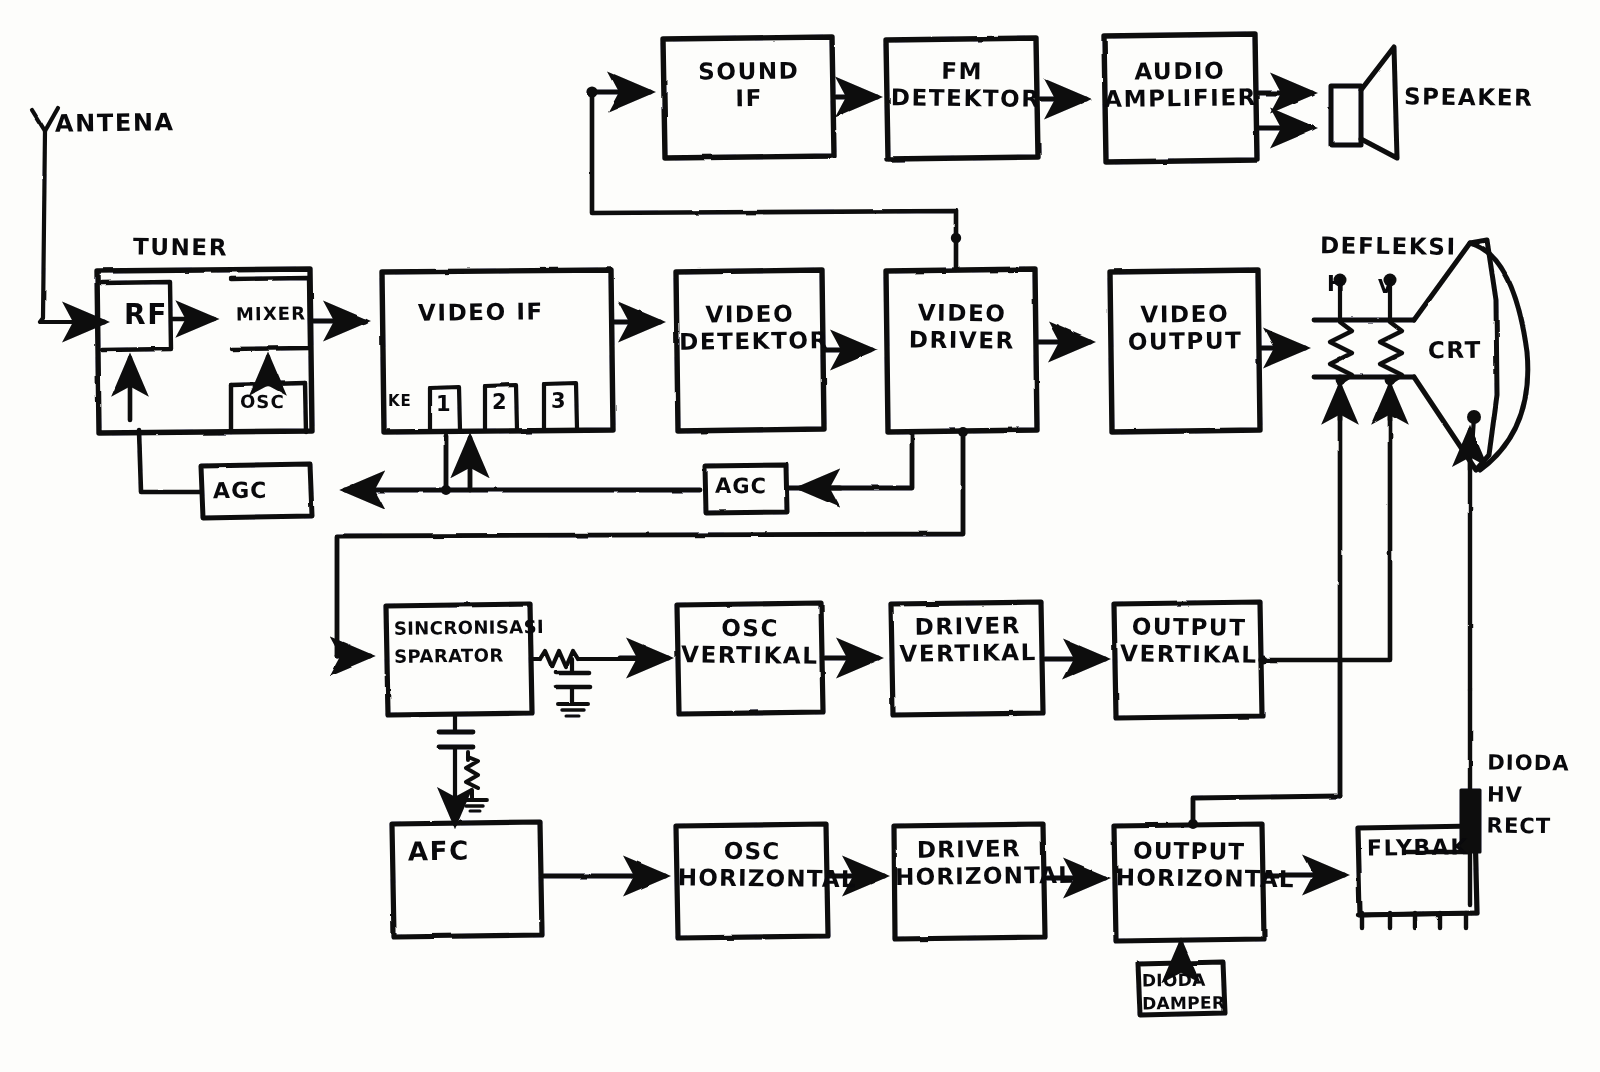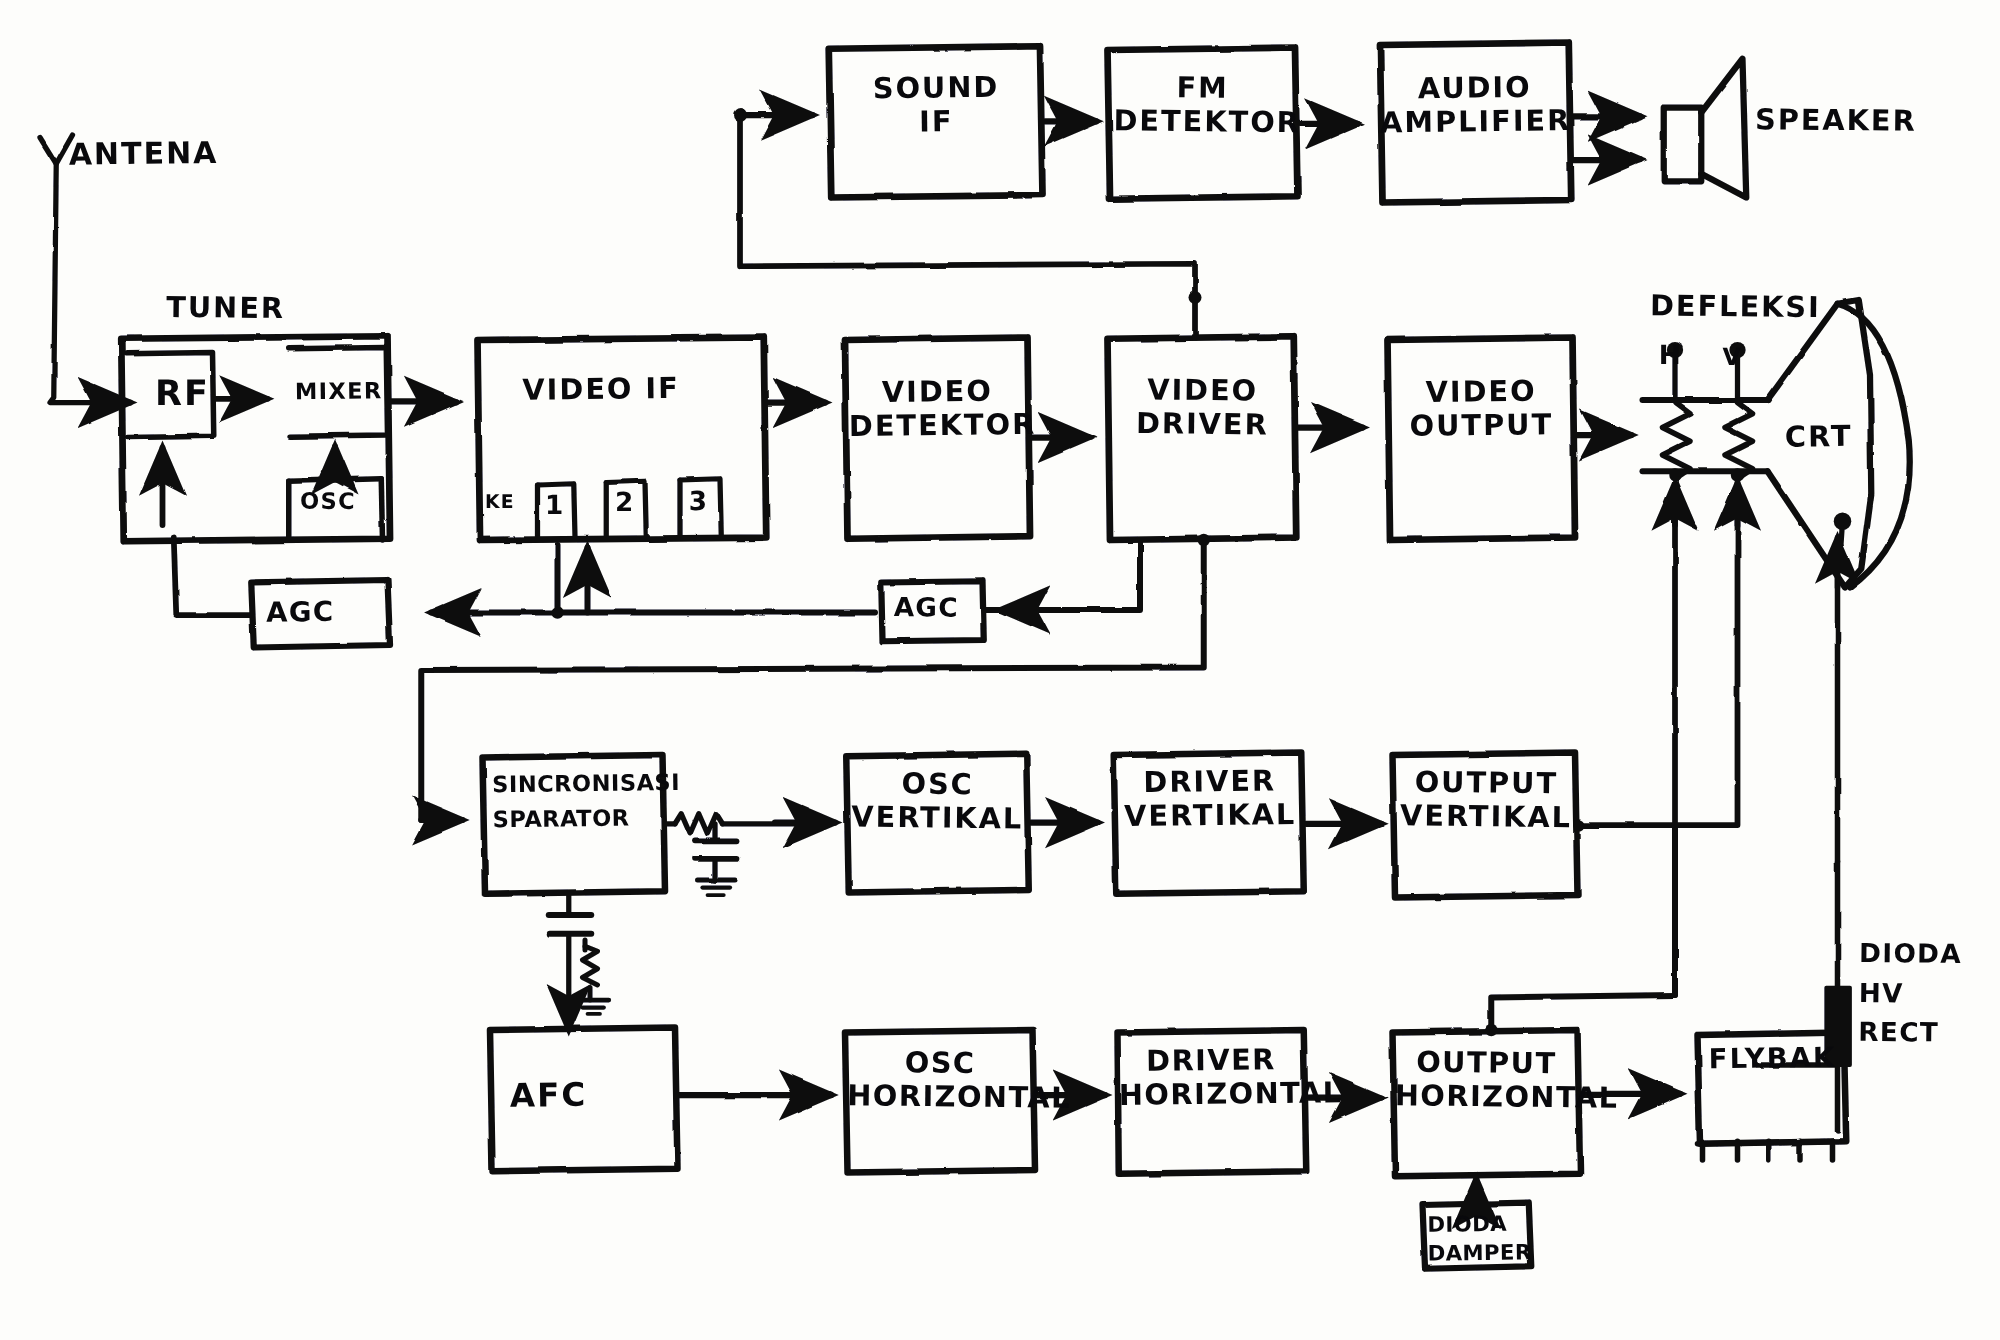--- a/index.html
+++ b/index.html
@@ -304,21 +304,21 @@
 
 <div class="lbl b-title skewB" style="left:679px;top:615px;width:142px;">OSC
 VERTIKAL</div>
 
 <div class="lbl b-title skewA" style="left:895px;top:613px;width:146px;">DRIVER
 VERTIKAL</div>
 
 <div class="lbl b-title skewB" style="left:1118px;top:614px;width:142px;">OUTPUT
 VERTIKAL</div>
 
-<div class="lbl b-title skewA" style="left:408px;top:862px;text-align:left;font-size:26px;">AFC</div>
+<div class="lbl b-title skewA" style="left:408px;top:836px;text-align:left;font-size:26px;">AFC</div>
 
 <div class="lbl b-title skewB" style="left:678px;top:838px;width:148px;letter-spacing:1.2px;">OSC
 HORIZONTAL</div>
 
 <div class="lbl b-title skewA" style="left:895px;top:836px;width:148px;letter-spacing:1.2px;">DRIVER
 HORIZONTAL</div>
 
 <div class="lbl b-title skewB" style="left:1116px;top:838px;width:146px;letter-spacing:1.2px;">OUTPUT
 HORIZONTAL</div>
 

